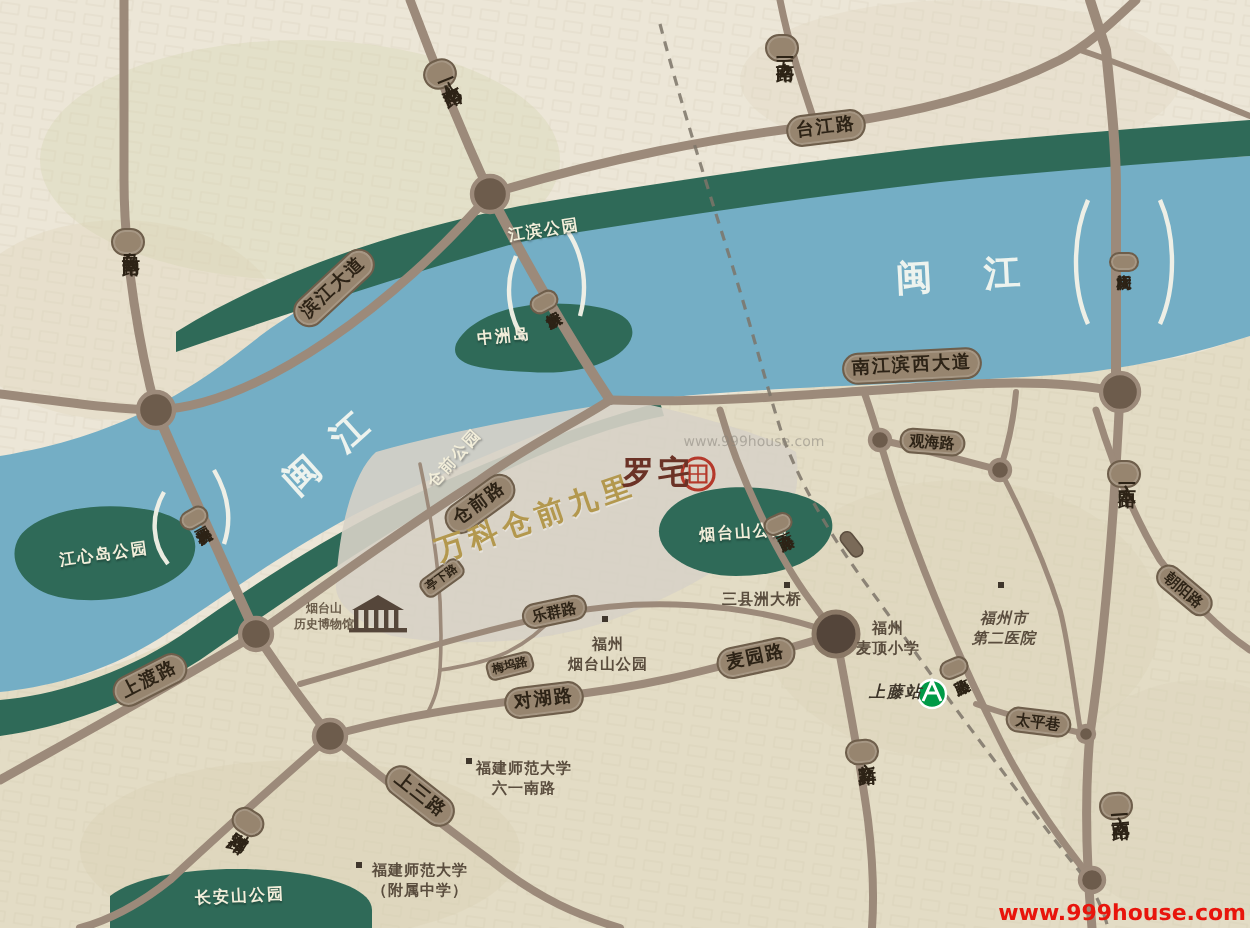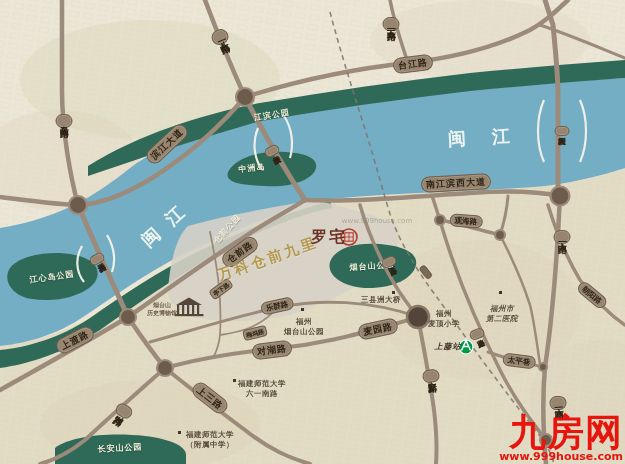--- a/index.html
+++ b/index.html
@@ -218,17 +218,16 @@
 <div class="lbl poi" style="left:210px;top:440px;transform:translate(-50%,-50%);">
   <span>福建师范大学</span><br>
   <span>（附属中学）</span>
 </div>
 
 <div class="lbl station" style="left:448px;top:346px;transform:translate(-50%,-50%);font-style:italic;">上藤站</div>
 
 <div class="lbl wm" style="left:377px;top:221px;transform:translate(-50%,-50%);">www.999house.com</div>
 
 <div class="logo-wrap">
-  <div class="logo-brand">九房网</div>
   <div class="logo-url">www.999house.com</div>
 </div>
 
 </div>
 
 </body></html>

